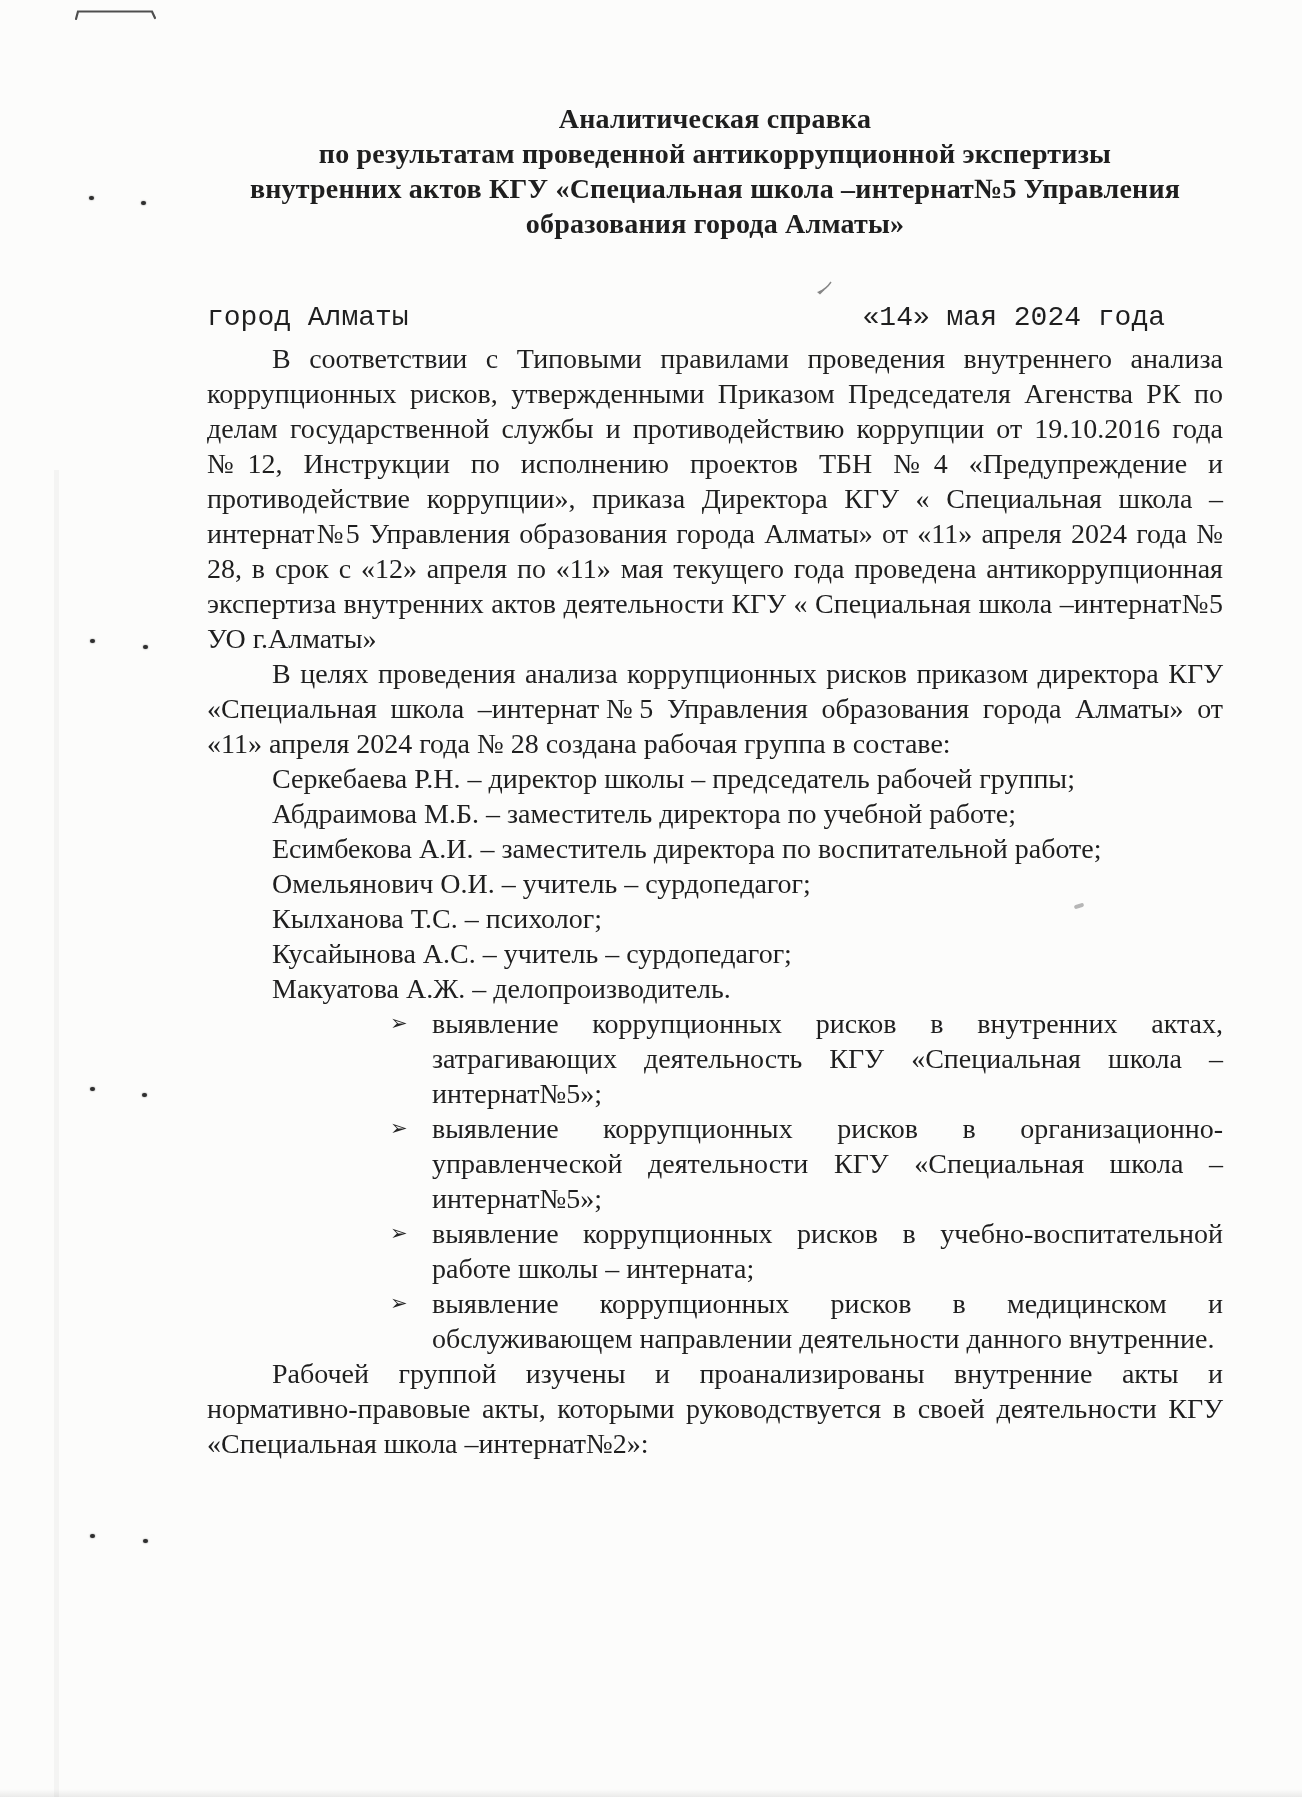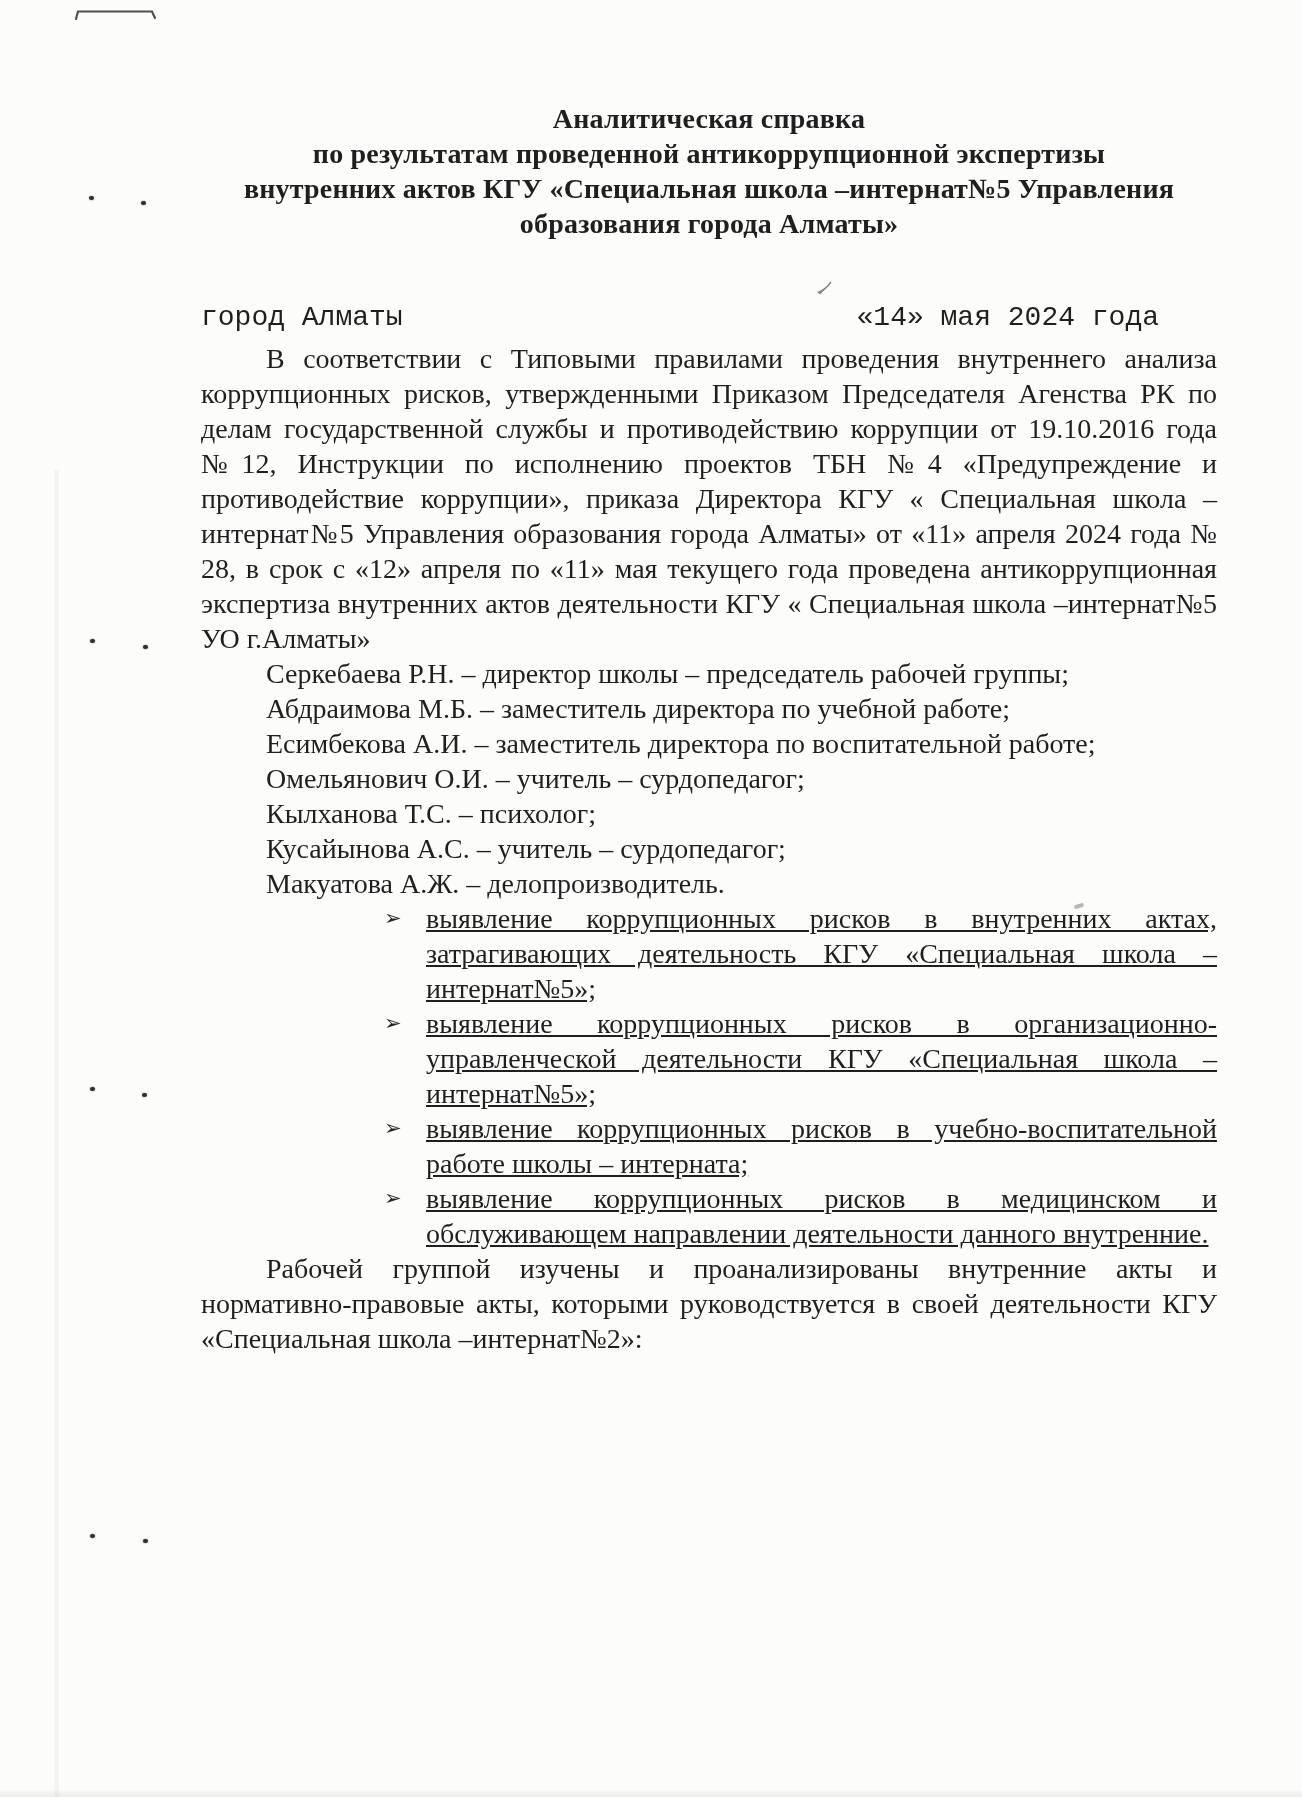--- a/index.html
+++ b/index.html
@@ -7,21 +7,21 @@
     position: relative;
     width: 1302px;
     height: 1797px;
     background: #fcfcfb;
     overflow: hidden;
     font-family: "Liberation Serif", serif;
     color: #1f1f1f;
   }
   .text-block {
     position: absolute;
-    left: 201px;
+    left: 207px;
     top: 101px;
     width: 1016px;
     font-size: 28px;
     line-height: 35px;
   }
   .title-line {
     font-weight: bold;
     text-align: center;
     letter-spacing: 0.2px;
   }
@@ -46,21 +46,20 @@
     flex: none;
     width: 42px;
     font-family: "DejaVu Sans", sans-serif;
     font-size: 21px;
     line-height: 35px;
     color: #262626;
   }
   .bullet .btext {
     flex: 1;
     text-align: justify;
-    text-decoration: underline;
   }
   
   .staple { position: absolute; left: 74px; top: 9px; opacity: .9; }
   .dot {
     position: absolute;
     width: 5px; height: 4px;
     background: #2e2e2e;
     border-radius: 50%;
     box-shadow: 0 0 1.5px rgba(46,46,46,.8);
   }
@@ -126,20 +125,21 @@
     <div class="title-line">внутренних актов КГУ «Специальная школа –интернат№5 Управления</div>
     <div class="title-line">образования города Алматы»</div>
 
     <div class="dateline">
       <span>город Алматы</span>
       <span>«14» мая 2024 года</span>
     </div>
 
     <div class="para">В соответствии с Типовыми правилами проведения внутреннего анализа коррупционных рисков, утвержденными Приказом Председателя Агенства РК по делам государственной службы и противодействию коррупции от 19.10.2016 года №12, Инструкции по исполнению проектов ТБН №4 «Предупреждение и противодействие коррупции», приказа Директора КГУ « Специальная школа –интернат№5 Управления образования города Алматы» от «11» апреля 2024 года № 28, в срок с «12» апреля по «11» мая текущего года проведена антикоррупционная экспертиза внутренних актов деятельности КГУ « Специальная школа –интернат№5 УО г.Алматы»</div>
 
+    <div class="para">В целях проведения анализа коррупционных рисков приказом директора КГУ «Специальная школа –интернат№5 Управления образования города Алматы» от «11» апреля 2024 года № 28 создана рабочая группа в составе:</div>
 
     <div>
       <div class="member">Серкебаева Р.Н. – директор школы – председатель рабочей группы;</div>
       <div class="member">Абдраимова М.Б. – заместитель директора по учебной работе;</div>
       <div class="member">Есимбекова А.И. – заместитель директора по воспитательной работе;</div>
       <div class="member">Омельянович О.И. – учитель – сурдопедагог;</div>
       <div class="member">Кылханова Т.С. – психолог;</div>
       <div class="member">Кусайынова А.С. – учитель – сурдопедагог;</div>
       <div class="member">Макуатова А.Ж. – делопроизводитель.</div>
     </div>

